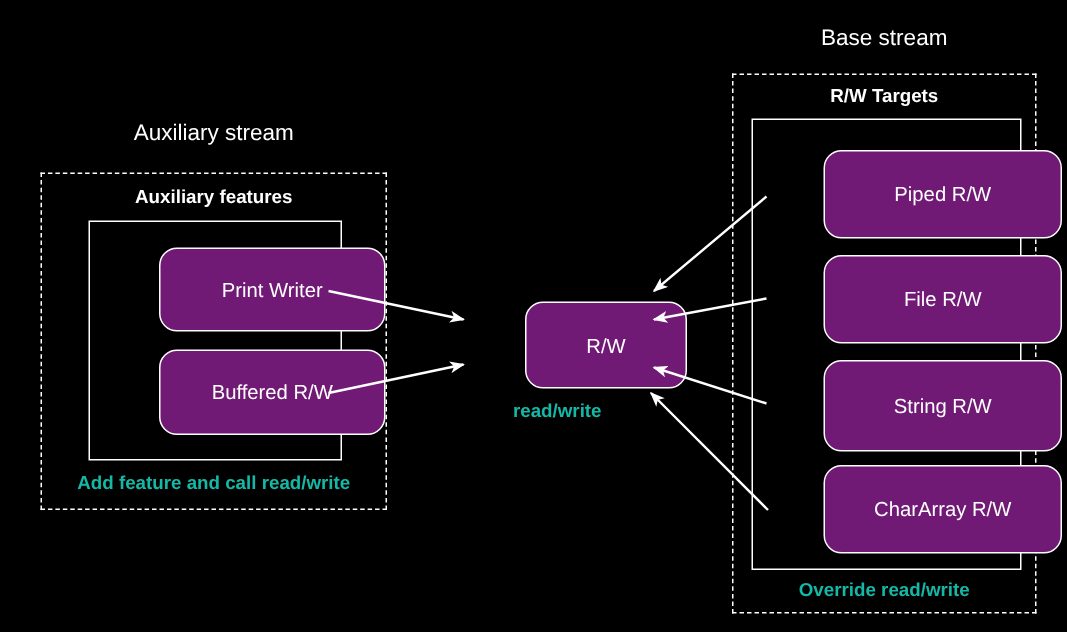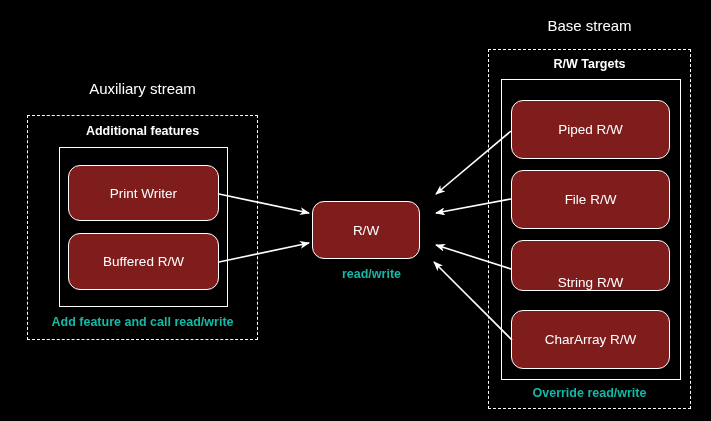--- a/index.html
+++ b/index.html
@@ -26,39 +26,39 @@
   
   .dashed{
     border:1.6px dashed #ffffff;background:transparent;box-sizing:border-box;
   }
   
   .solid{
     border:1.6px solid #ffffff;background:transparent;box-sizing:border-box;
   }
   
   .node{
-    border:1.6px solid #ffffff;border-radius:12px;background:#7f1d1d;
-    box-sizing:border-box;display:flex;align-items:center;justify-content:center;
+    border:1.6px solid #ffffff;border-radius:12px;background:#701a75;
+    box-sizing:border-box;display:flex;align-items:center;justify-content:center;margin-left:38px;
   }
   .node span{font-size:13.5px;color:#fff;white-space:nowrap;font-weight:400;}
   .node.center span{font-size:13.5px;}
 
   svg.arrows{position:absolute;left:0;top:0;width:711px;height:421px;
              pointer-events:none;overflow:visible;}
 </style>
 </head>
 <body>
 
 <div id="canvas">
 
   <div class="abs group-title" style="left:27px;top:81px;width:231px;">Auxiliary stream</div>
 
   <div class="abs dashed" style="left:27px;top:115px;width:231px;height:225px;"></div>
 
-  <div class="abs inner-title" style="left:27px;top:125px;width:231px;">Additional features</div>
+  <div class="abs inner-title" style="left:27px;top:125px;width:231px;">Auxiliary features</div>
 
   <div class="abs solid" style="left:59px;top:147px;width:169px;height:160px;"></div>
 
   <div class="abs node" style="left:68px;top:165px;width:151px;height:56px;">
     <span>Print Writer</span>
   </div>
 
   <div class="abs node" style="left:68px;top:233px;width:151px;height:57px;">
     <span>Buffered R/W</span>
   </div>
@@ -80,21 +80,21 @@
   <div class="abs solid" style="left:501px;top:79px;width:180px;height:301px;"></div>
 
   <div class="abs node" style="left:511px;top:100px;width:159px;height:59px;">
     <span>Piped R/W</span>
   </div>
 
   <div class="abs node" style="left:511px;top:170px;width:159px;height:59px;">
     <span>File R/W</span>
   </div>
 
-  <div class="abs node" style="left:511px;top:240px;width:159px;height:51px;align-items:flex-end;">
+  <div class="abs node" style="left:511px;top:240px;width:159px;height:61px;">
     <span>String R/W</span>
   </div>
 
   <div class="abs node" style="left:511px;top:310px;width:159px;height:59px;">
     <span>CharArray R/W</span>
   </div>
 
   <div class="abs caption" style="left:488px;top:387px;width:203px;">Override read/write</div>
 
   <svg class="arrows" viewBox="0 0 711 421">

